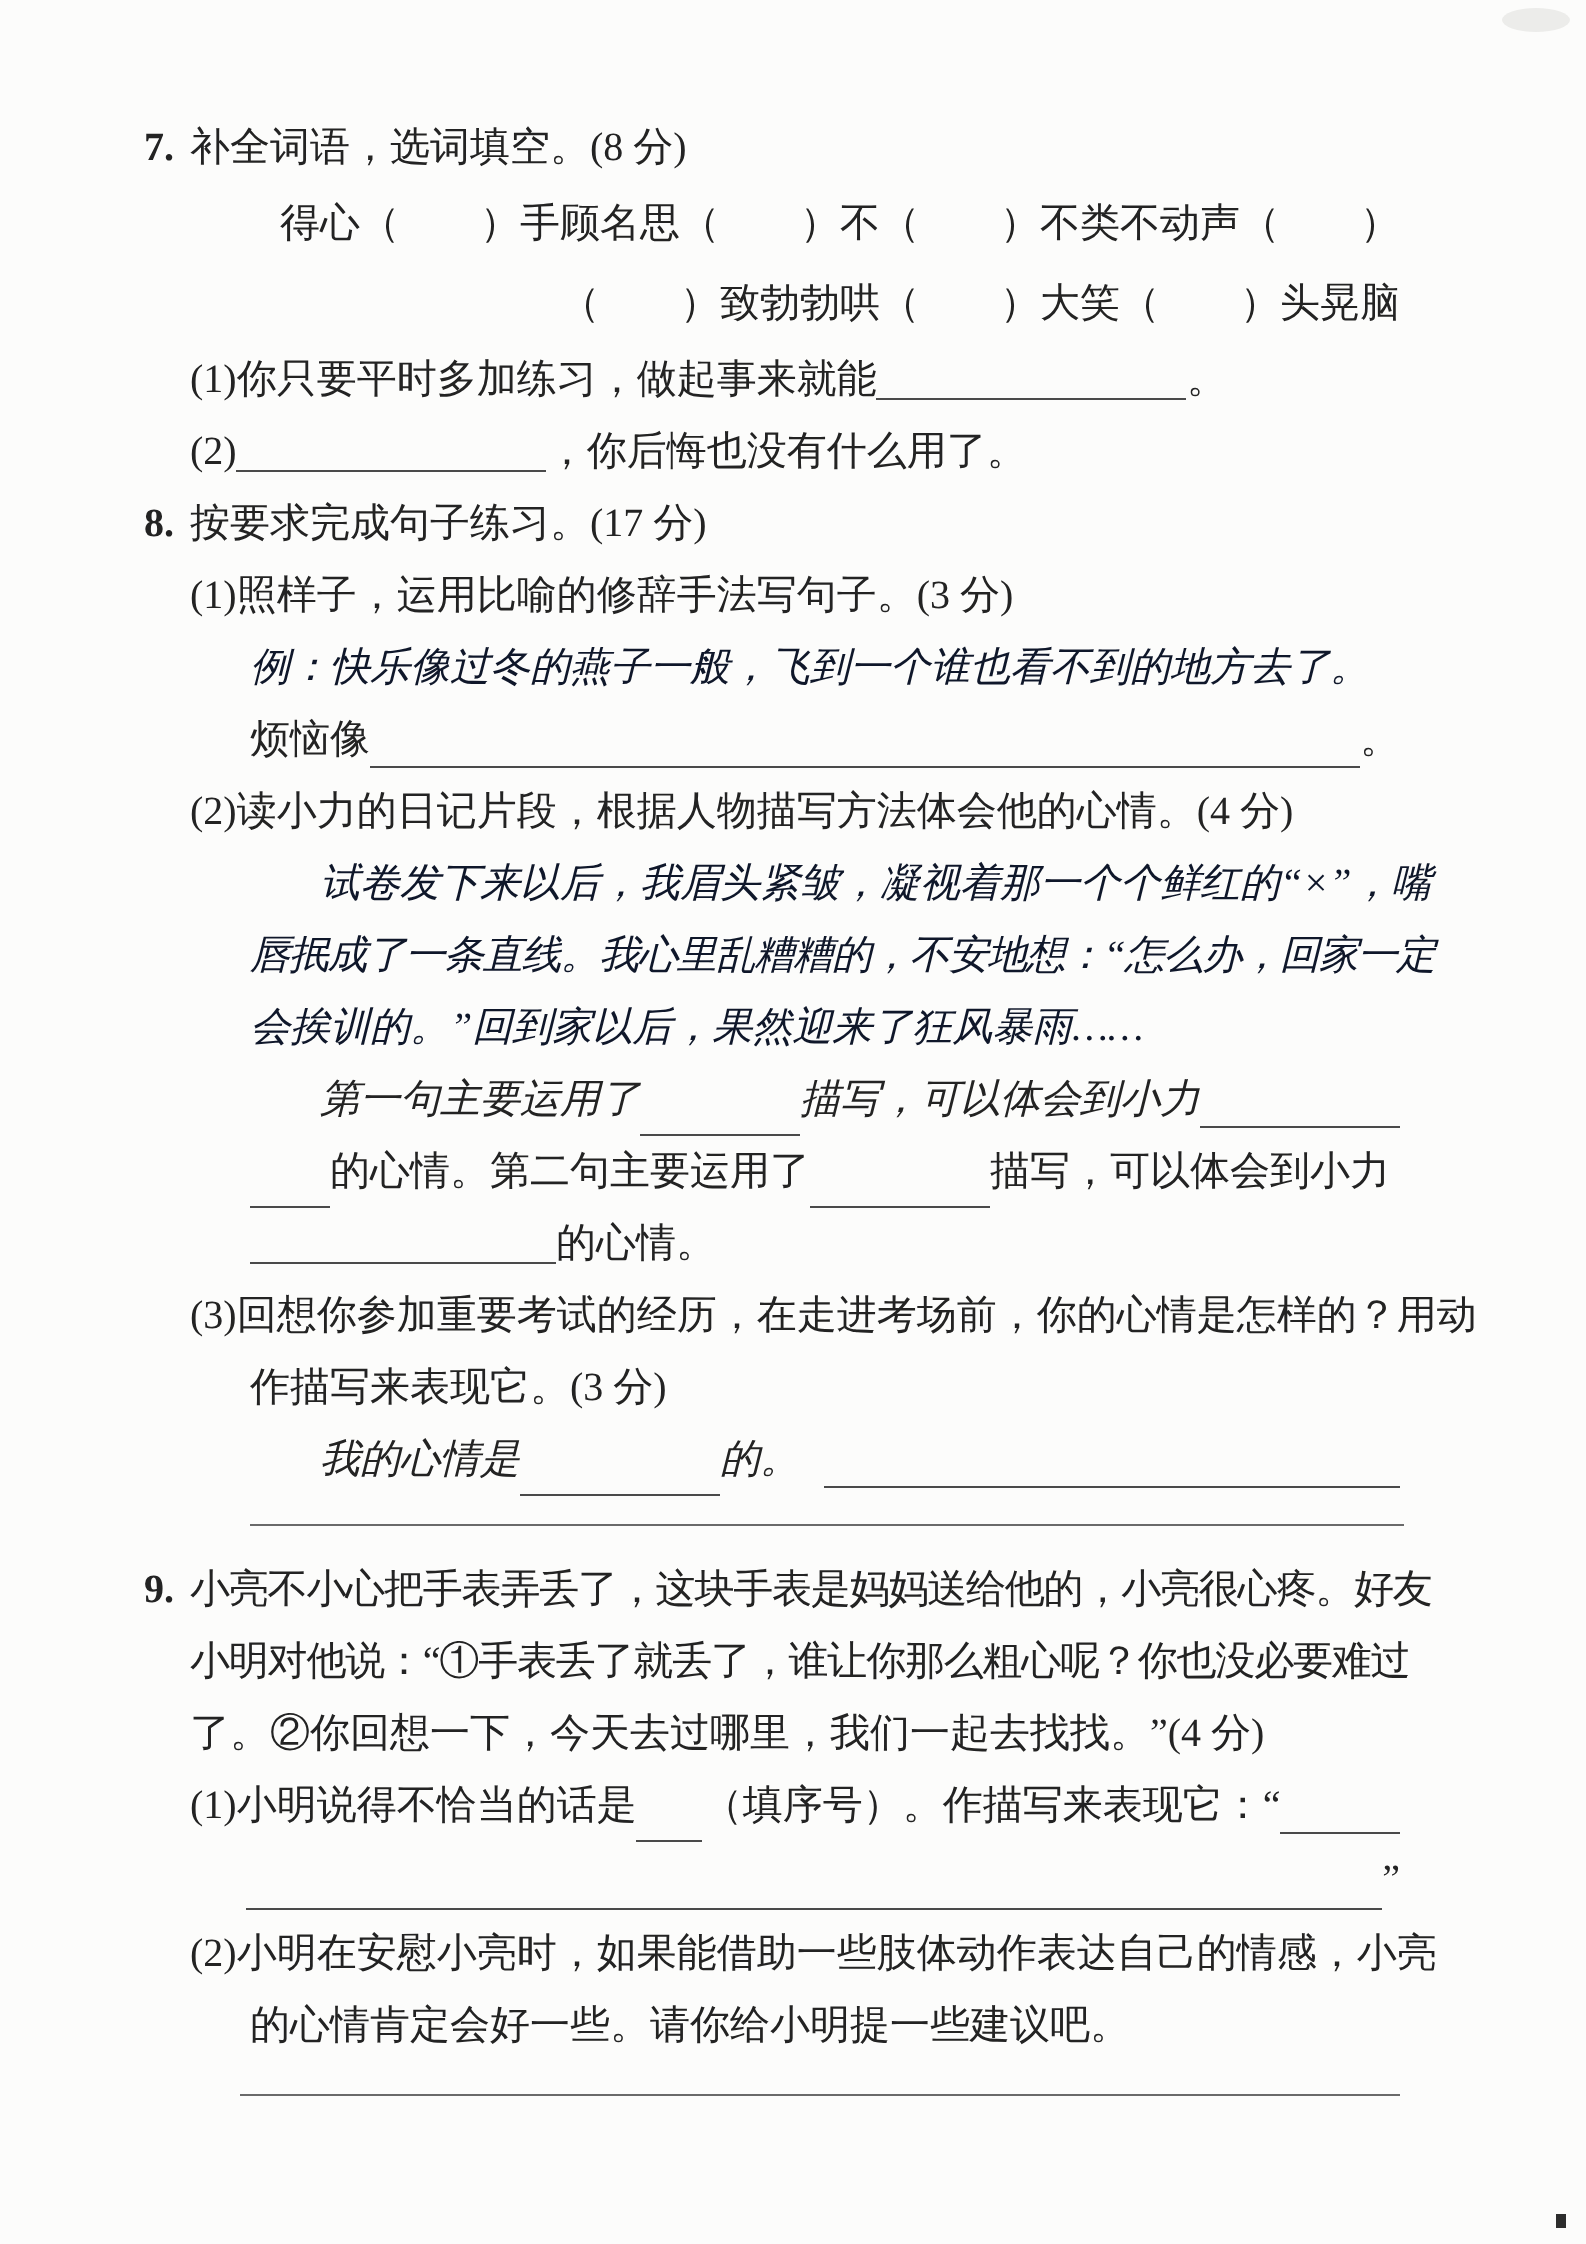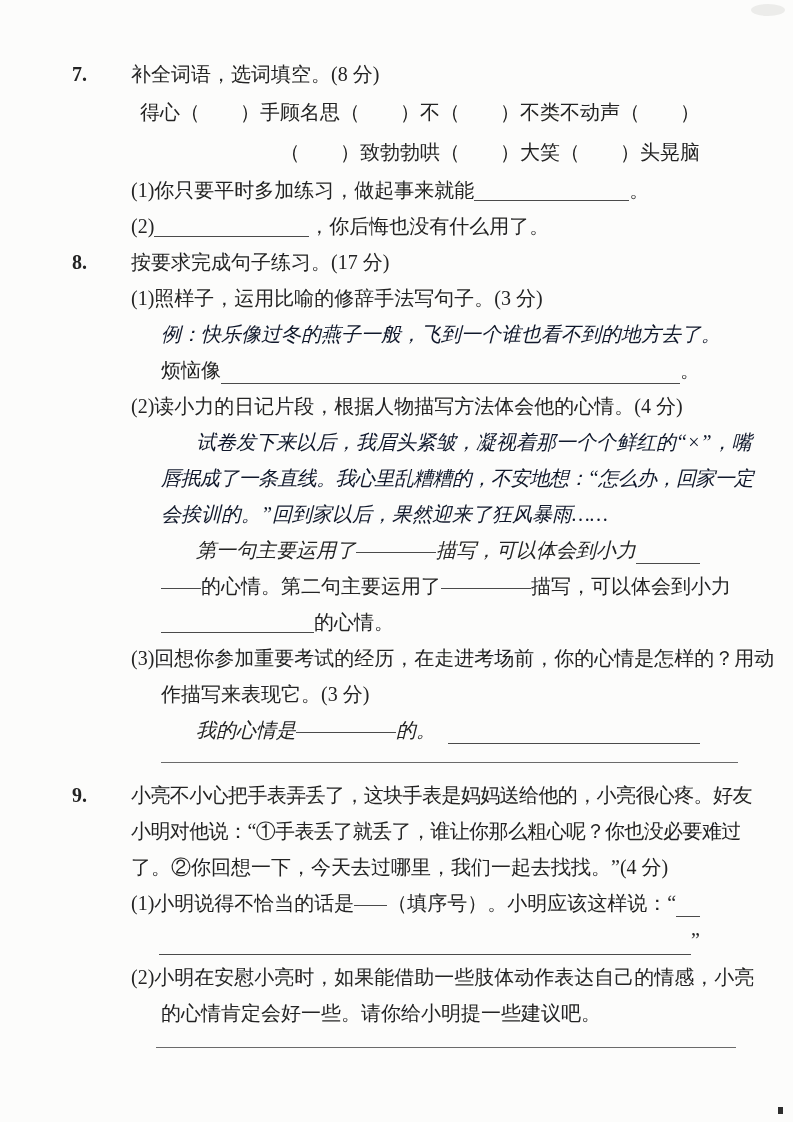--- a/index.html
+++ b/index.html
@@ -4,24 +4,24 @@
 <style>
   html,body{margin:0;padding:0;background:#e9e9e9;}
   .page{
     position:relative;width:793px;height:1122px;background:#fcfcfb;
     font-family:"Liberation Serif","DejaVu Serif",serif;
     color:#232323;font-size:20px;overflow:hidden;margin:0 auto;
   }
   .content{position:absolute;left:72px;top:56px;width:628px;}
   .q{display:flex;align-items:flex-start;}
   .qnum{flex:0 0 23px;width:23px;font-weight:700;line-height:36px;}
-  .qbody{flex:1 1 auto;min-width:0;margin-left:36px;}
+  .qbody{flex:1 1 auto;min-width:0;}
   .ln{line-height:36px;min-height:36px;white-space:nowrap;}
   .lh40{line-height:40px;min-height:40px;}
-  .flexln{display:flex;align-items:flex-start;}
+  .flexln{display:flex;align-items:flex-end;}
   .flexln>span{white-space:nowrap;flex:0 0 auto;}
   .wordrow{display:flex;justify-content:flex-end;}
   .wordrow span{white-space:nowrap;}
   .ind1{padding-left:30px;}
   .ind2{padding-left:65px;font-style:italic;}
   .kai{font-style:italic;color:#0f172a;}
   .tight{letter-spacing:-0.6px;}
   .bl{display:inline-block;border-bottom:1.4px solid #4a4a4a;height:20px;vertical-align:-4px;}
   .blf{flex:1 1 auto !important;border-bottom:1.4px solid #4a4a4a;height:20px;align-self:flex-end;margin-bottom:4px;}
   .sepline{border-bottom:1.6px solid #6a6a6a;height:0;}
@@ -112,21 +112,21 @@
 
     <div class="q q9">
       <div class="qnum">9.</div>
       <div class="qbody">
         <div class="ln tight">小亮不小心把手表弄丢了，这块手表是妈妈送给他的，小亮很心疼。好友</div>
         <div class="ln tight">小明对他说：“①手表丢了就丢了，谁让你那么粗心呢？你也没必要难过</div>
         <div class="ln">了。②你回想一下，今天去过哪里，我们一起去找找。”(4 分)</div>
         <div class="ln flexln">
           <span>(1)小明说得不恰当的话是</span>
             <span class="bl" style="width:33px"></span>
-            <span>（填序号）。小明应该这样说：“</span>
+            <span>（填序号）。作描写来表现它：“</span>
             <span class="blf"></span>
         </div>
         <div class="ln flexln" style="line-height:38px;min-height:38px">
           <span style="flex:0 0 28px"></span>
             <span class="blf"></span>
             <span>”</span>
         </div>
         <div class="ln">(2)小明在安慰小亮时，如果能借助一些肢体动作表达自己的情感，小亮</div>
         <div class="ln ind1">的心情肯定会好一些。请你给小明提一些建议吧。</div>
         <div class="sepline sep-bottom"></div>

